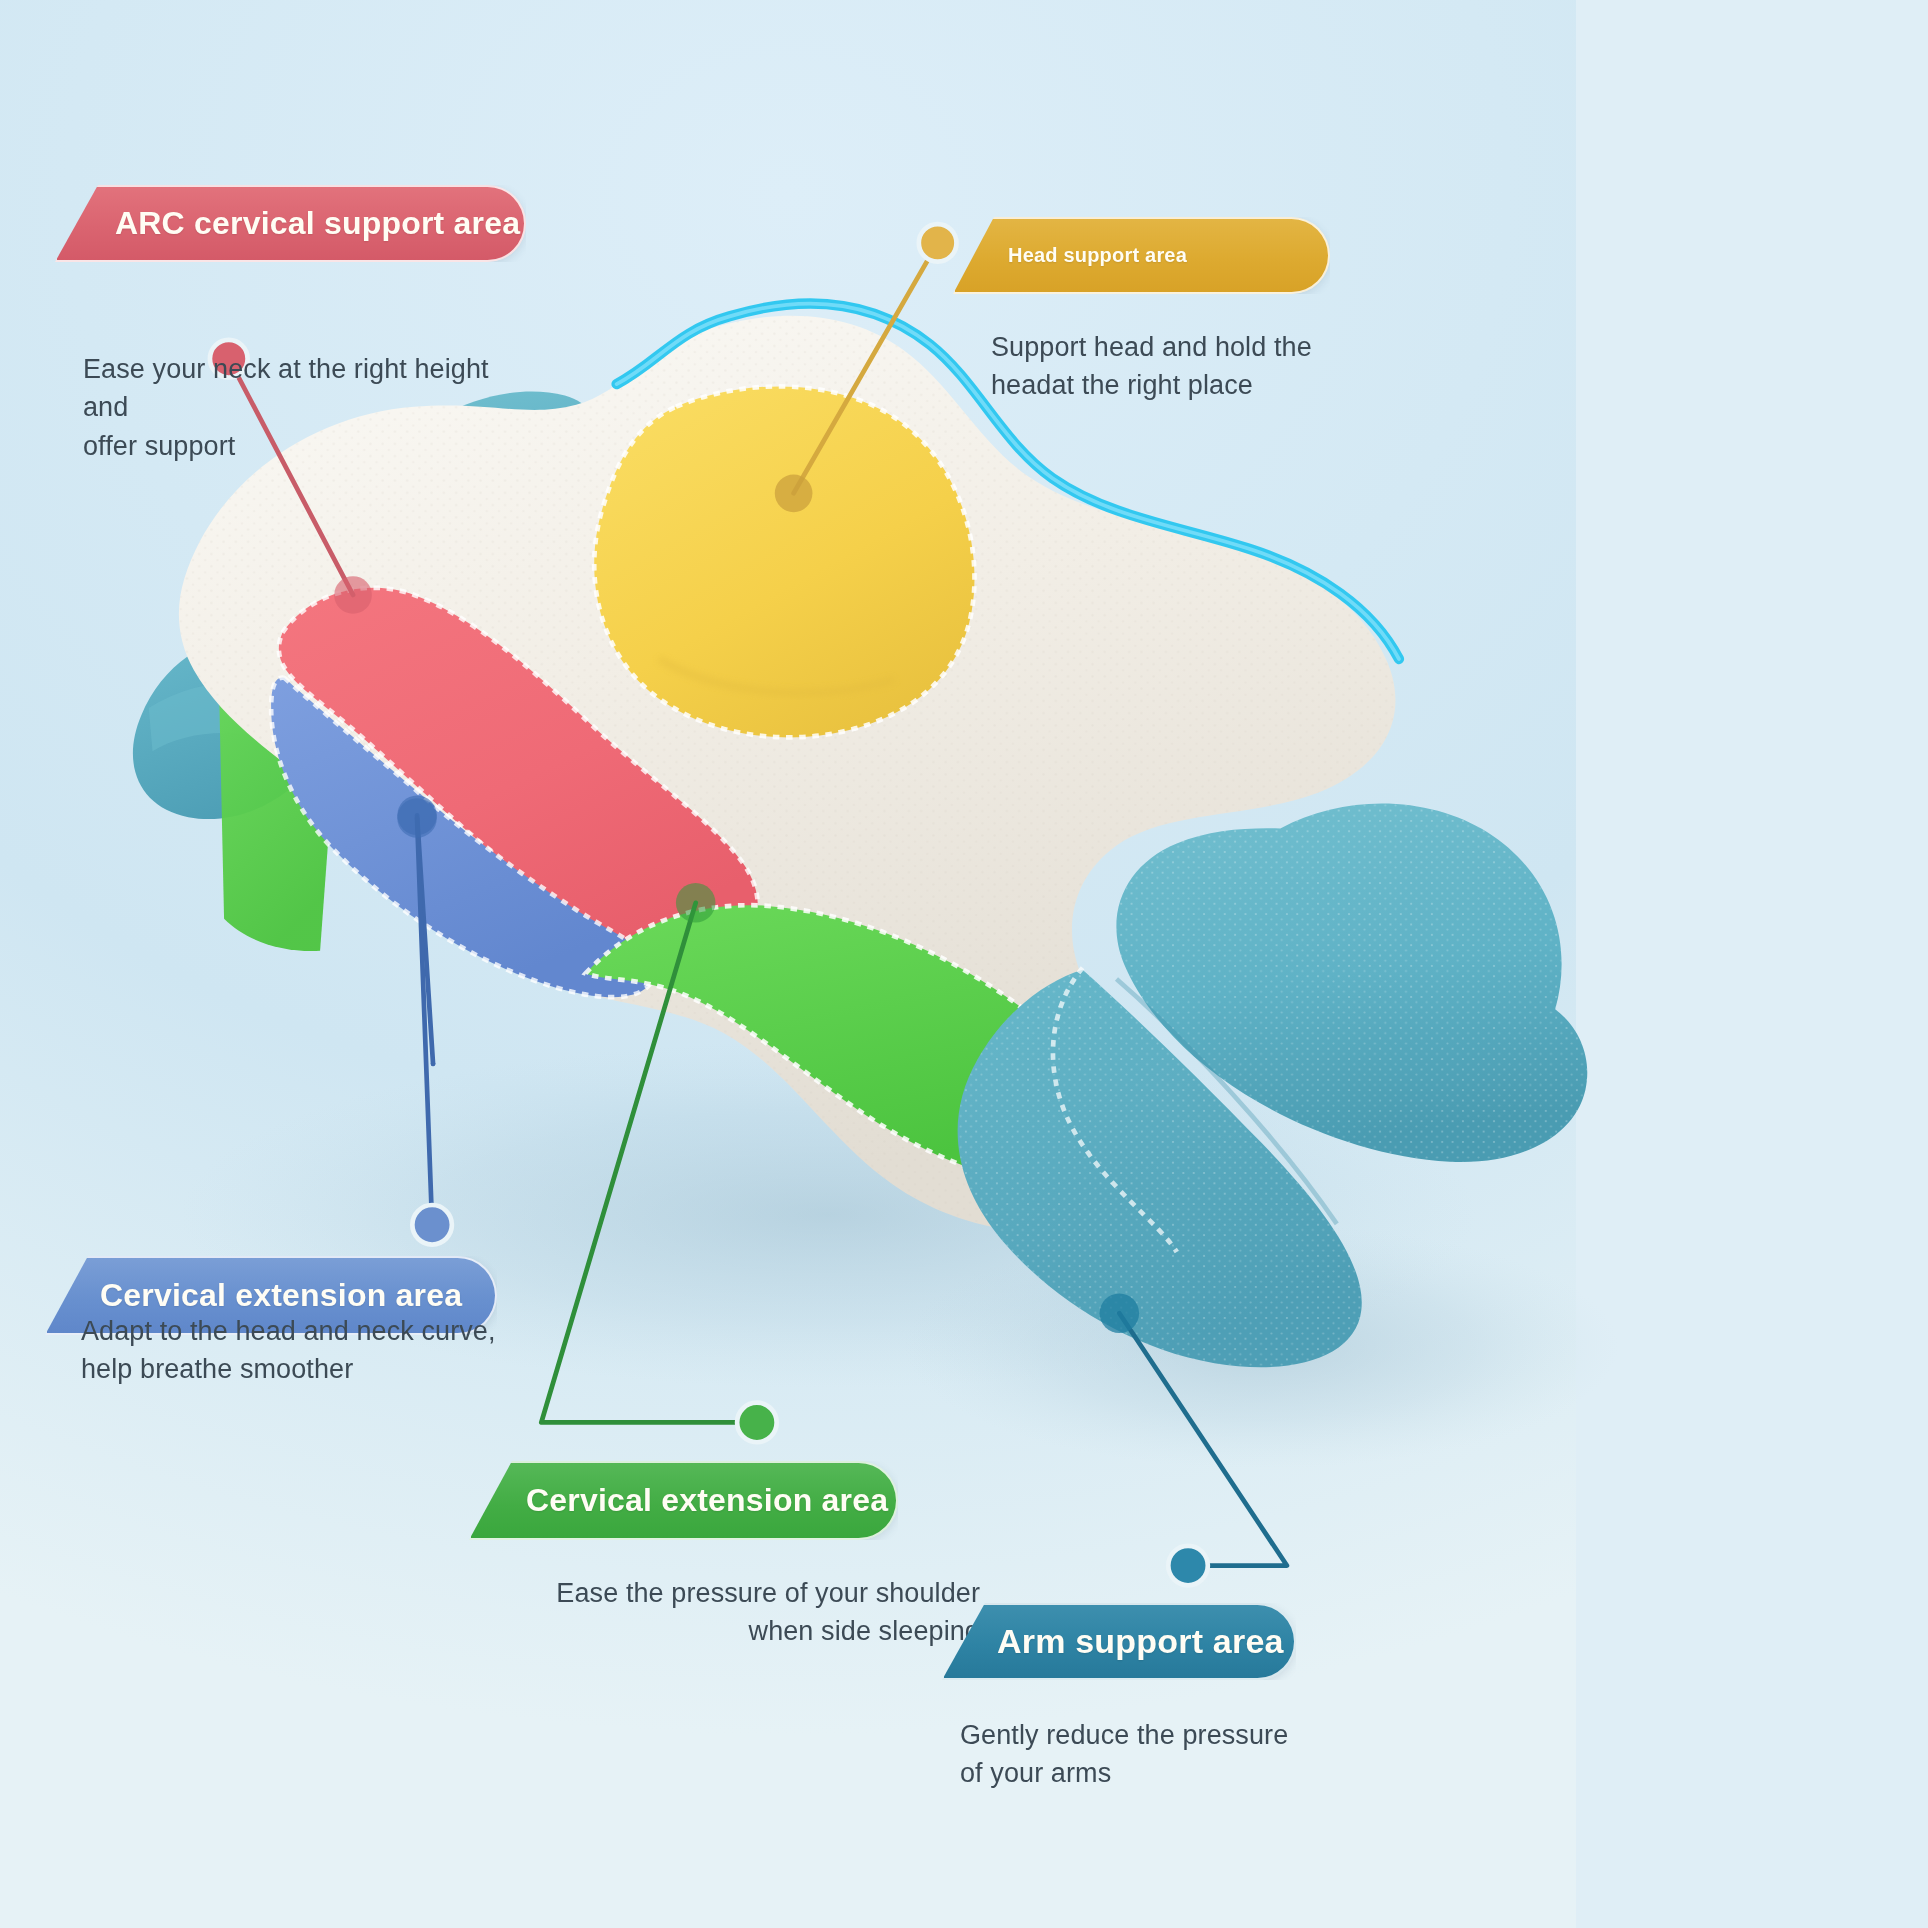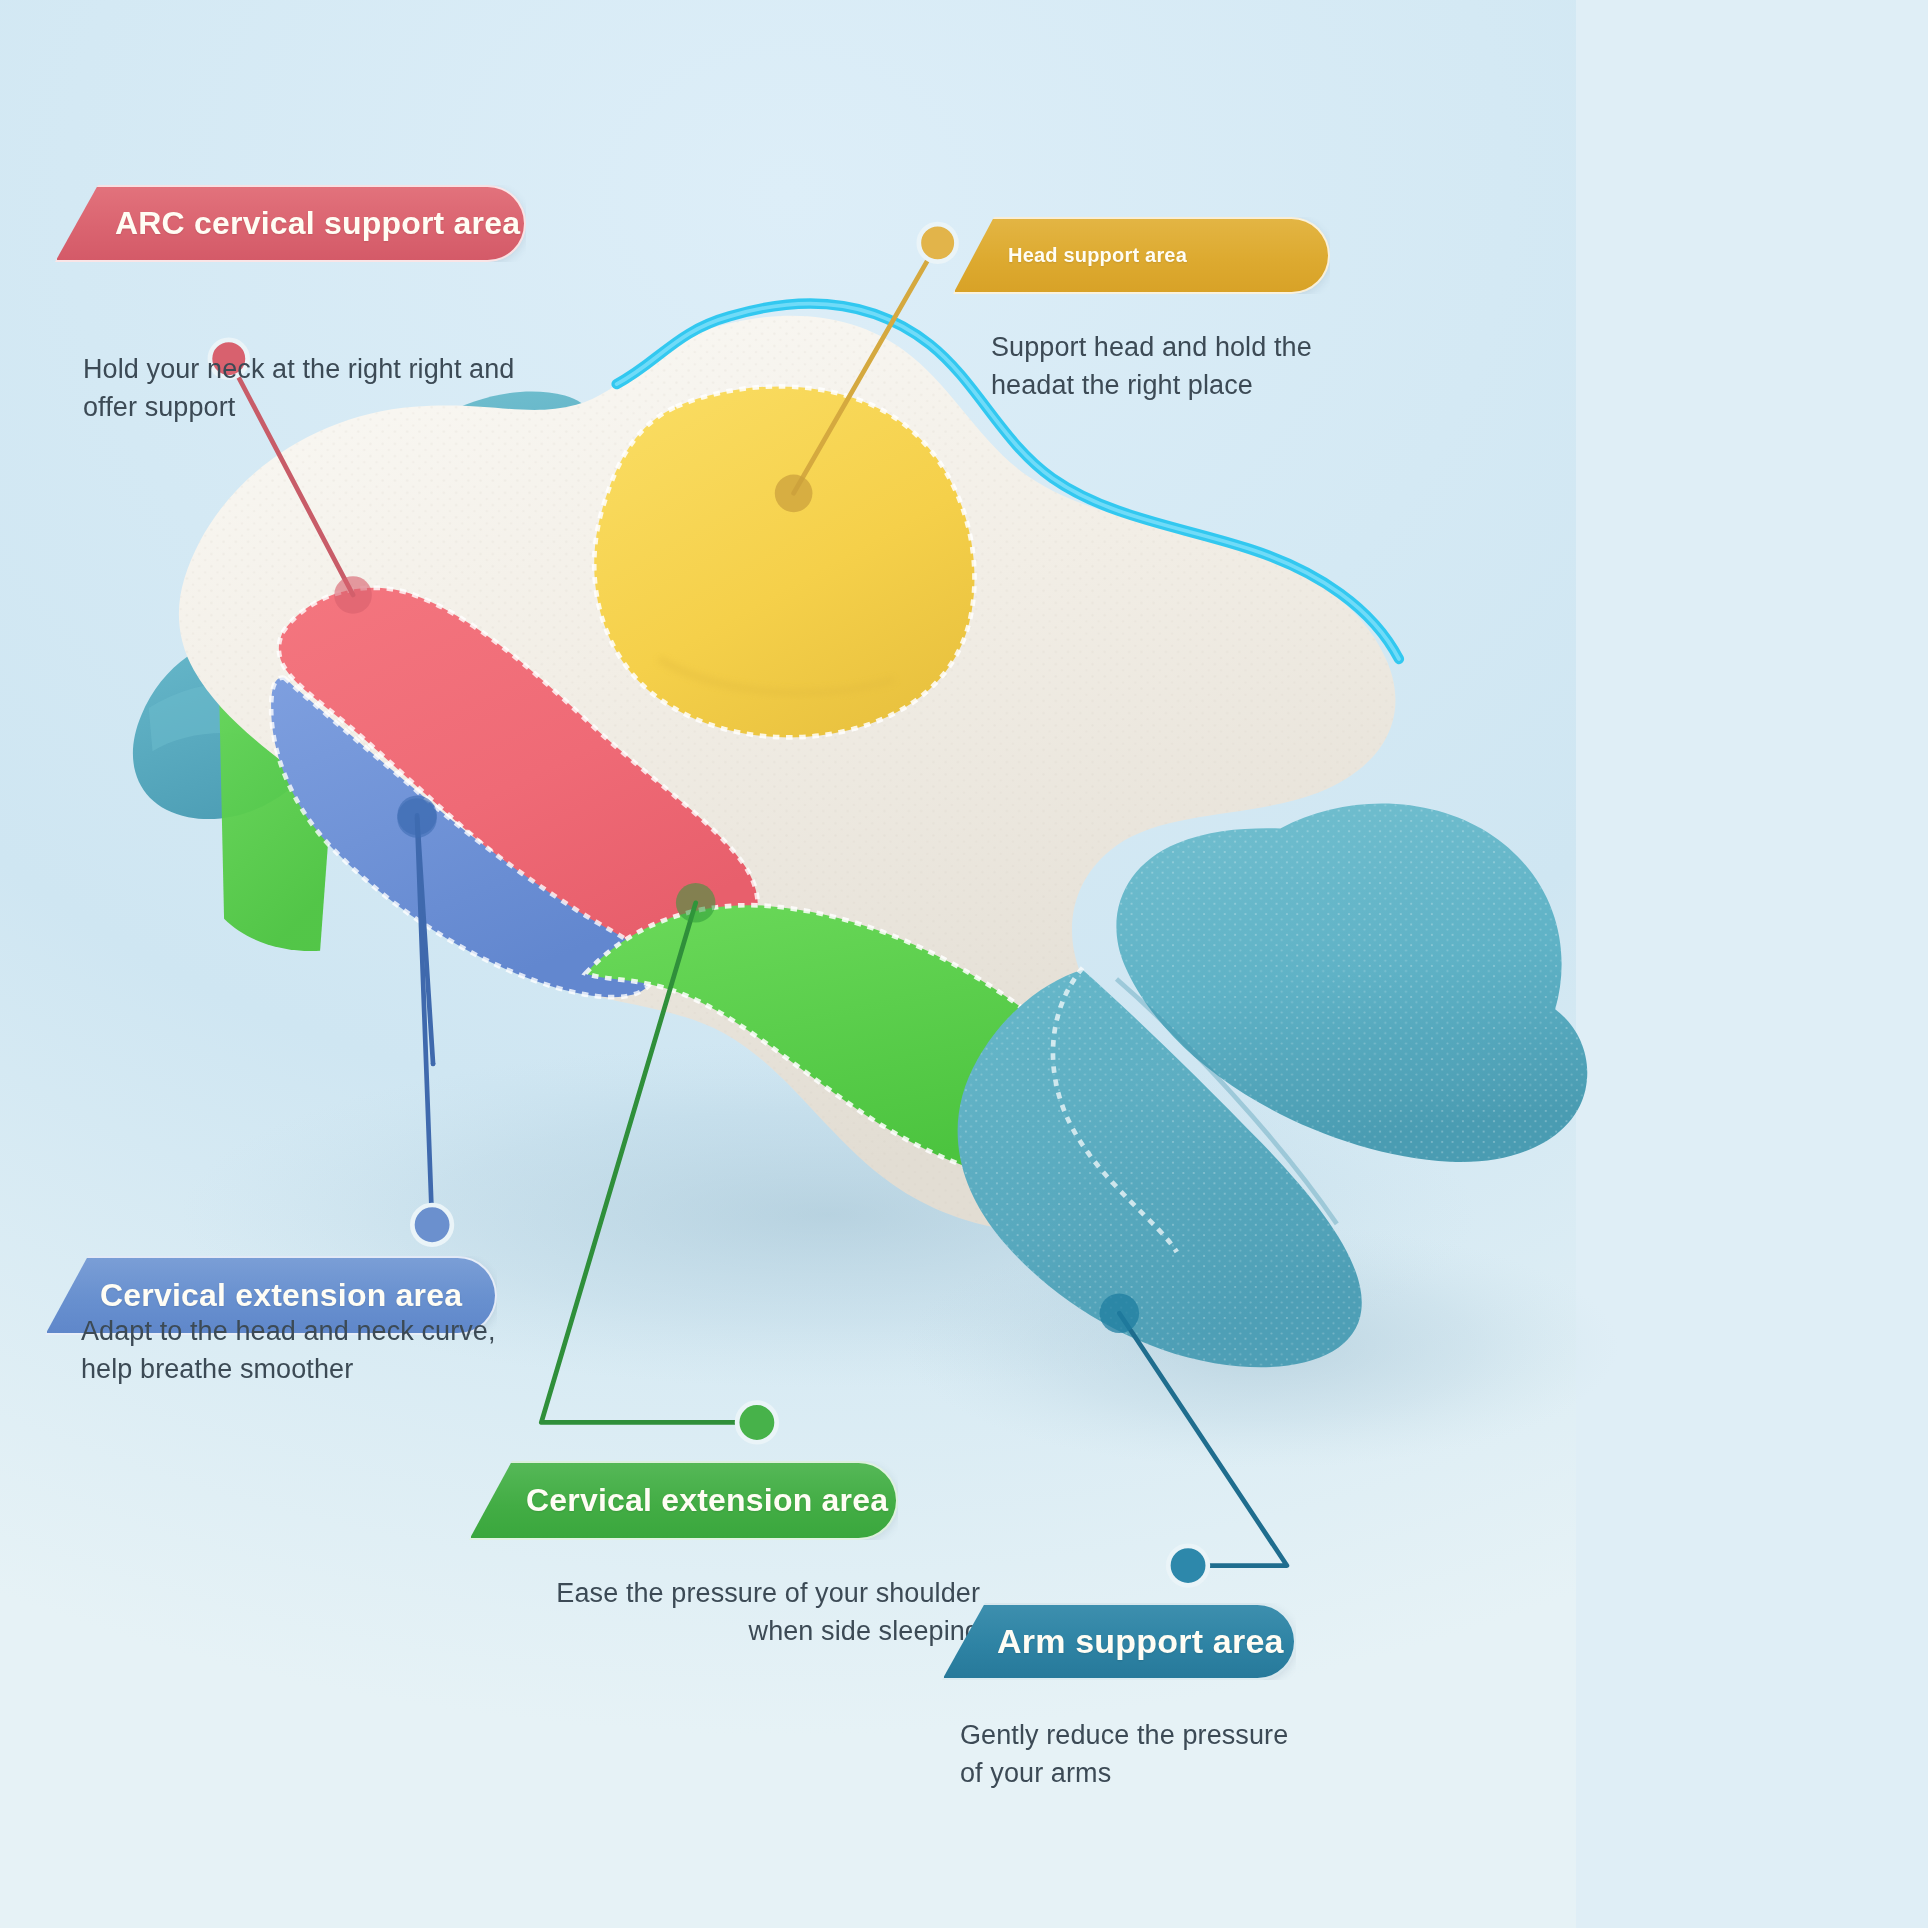--- a/index.html
+++ b/index.html
@@ -402,21 +402,21 @@
     <g stroke-linecap="round" stroke-linejoin="round">
       <path d="M 1189 1395 L 1367 1663 L 1243 1663" fill="none" stroke="#1f6d8e" stroke-width="5"></path>
       <circle cx="1189" cy="1395" r="21" fill="#1f7da0" fill-opacity=".75"></circle>
       <circle cx="1262" cy="1663" r="21" fill="#2d88ab" stroke="#eaf4f8" stroke-width="5"></circle>
     </g>
   </svg>
 
   <div class="pill sl" id="pill-arc">
     <span>ARC cervical support area</span>
   </div>
-  <div class="desc" id="desc-arc">Hold your neck at the right right and
+  <div class="desc" id="desc-arc">Ease your neck at the right height and
 offer support</div>
 
   <div class="pill" id="pill-head">
     <span>Head support area</span>
   </div>
   <div class="desc" id="desc-head">Support head and hold the
 headat the right place</div>
 
   <div class="pill sl" id="pill-cerv">
     <span>Cervical extension area</span>

